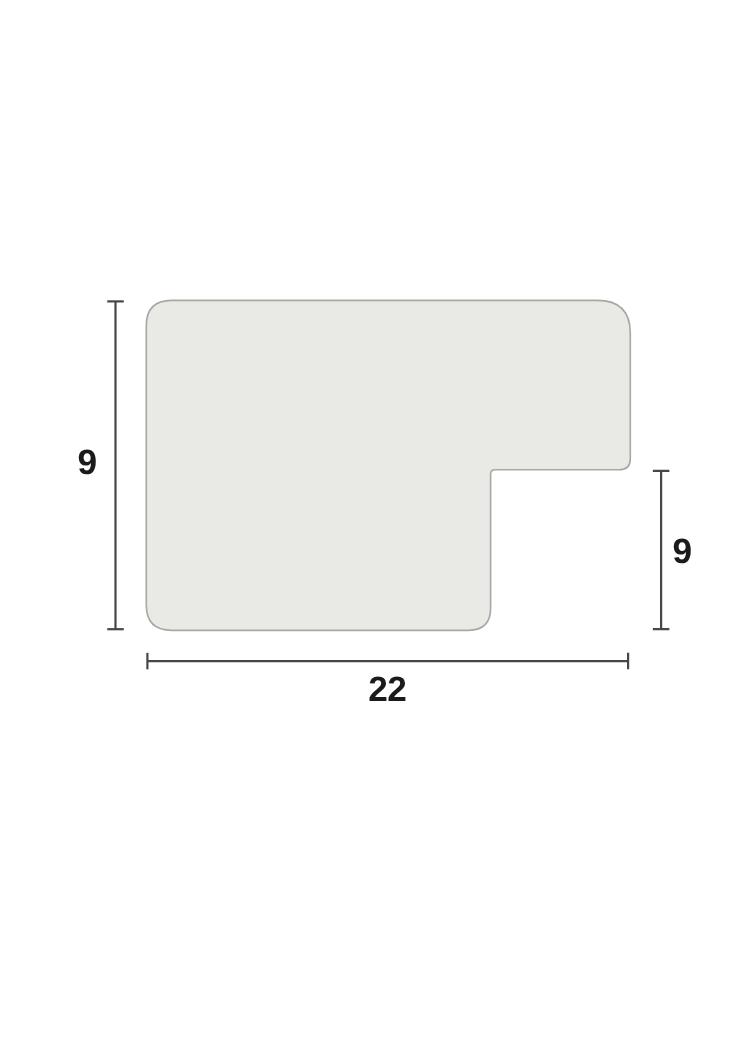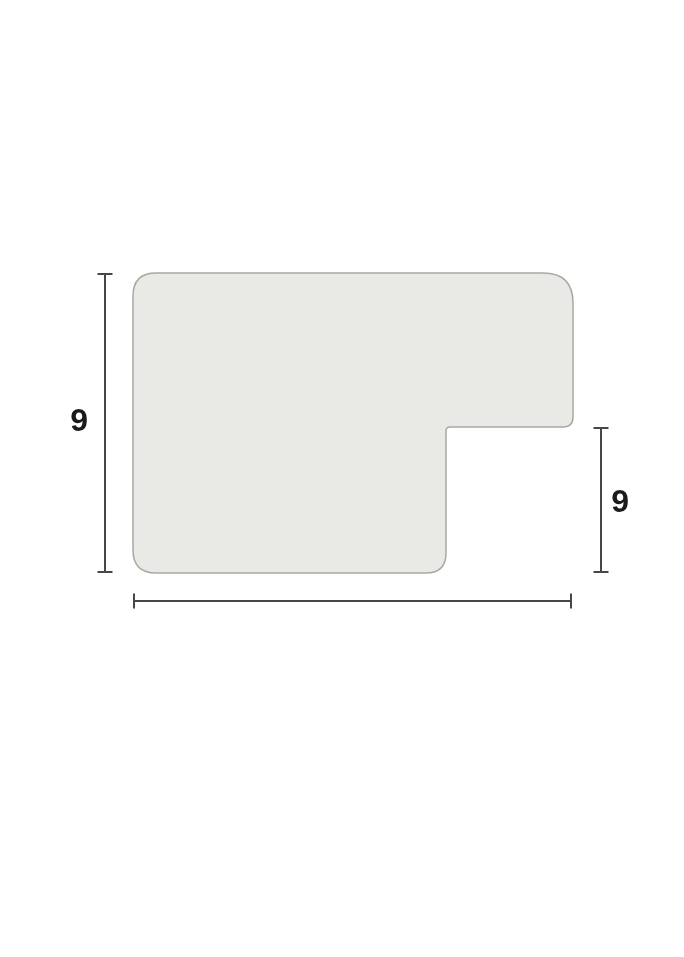--- a/index.html
+++ b/index.html
@@ -102,17 +102,18 @@
 
     <g class="dim" fill="none" stroke="#474747">
       <line x1="601" y1="428" x2="601" y2="572"></line>
       <line x1="593.5" y1="428" x2="608.5" y2="428"></line>
       <line x1="593.5" y1="572" x2="608.5" y2="572"></line>
     </g>
   </svg>
 
   <div class="dim-label height">9</div>
 
+  <div class="dim-label width">22</div>
 
   <div class="dim-label depth">9</div>
 
 
 </div>
 
 </body></html>

